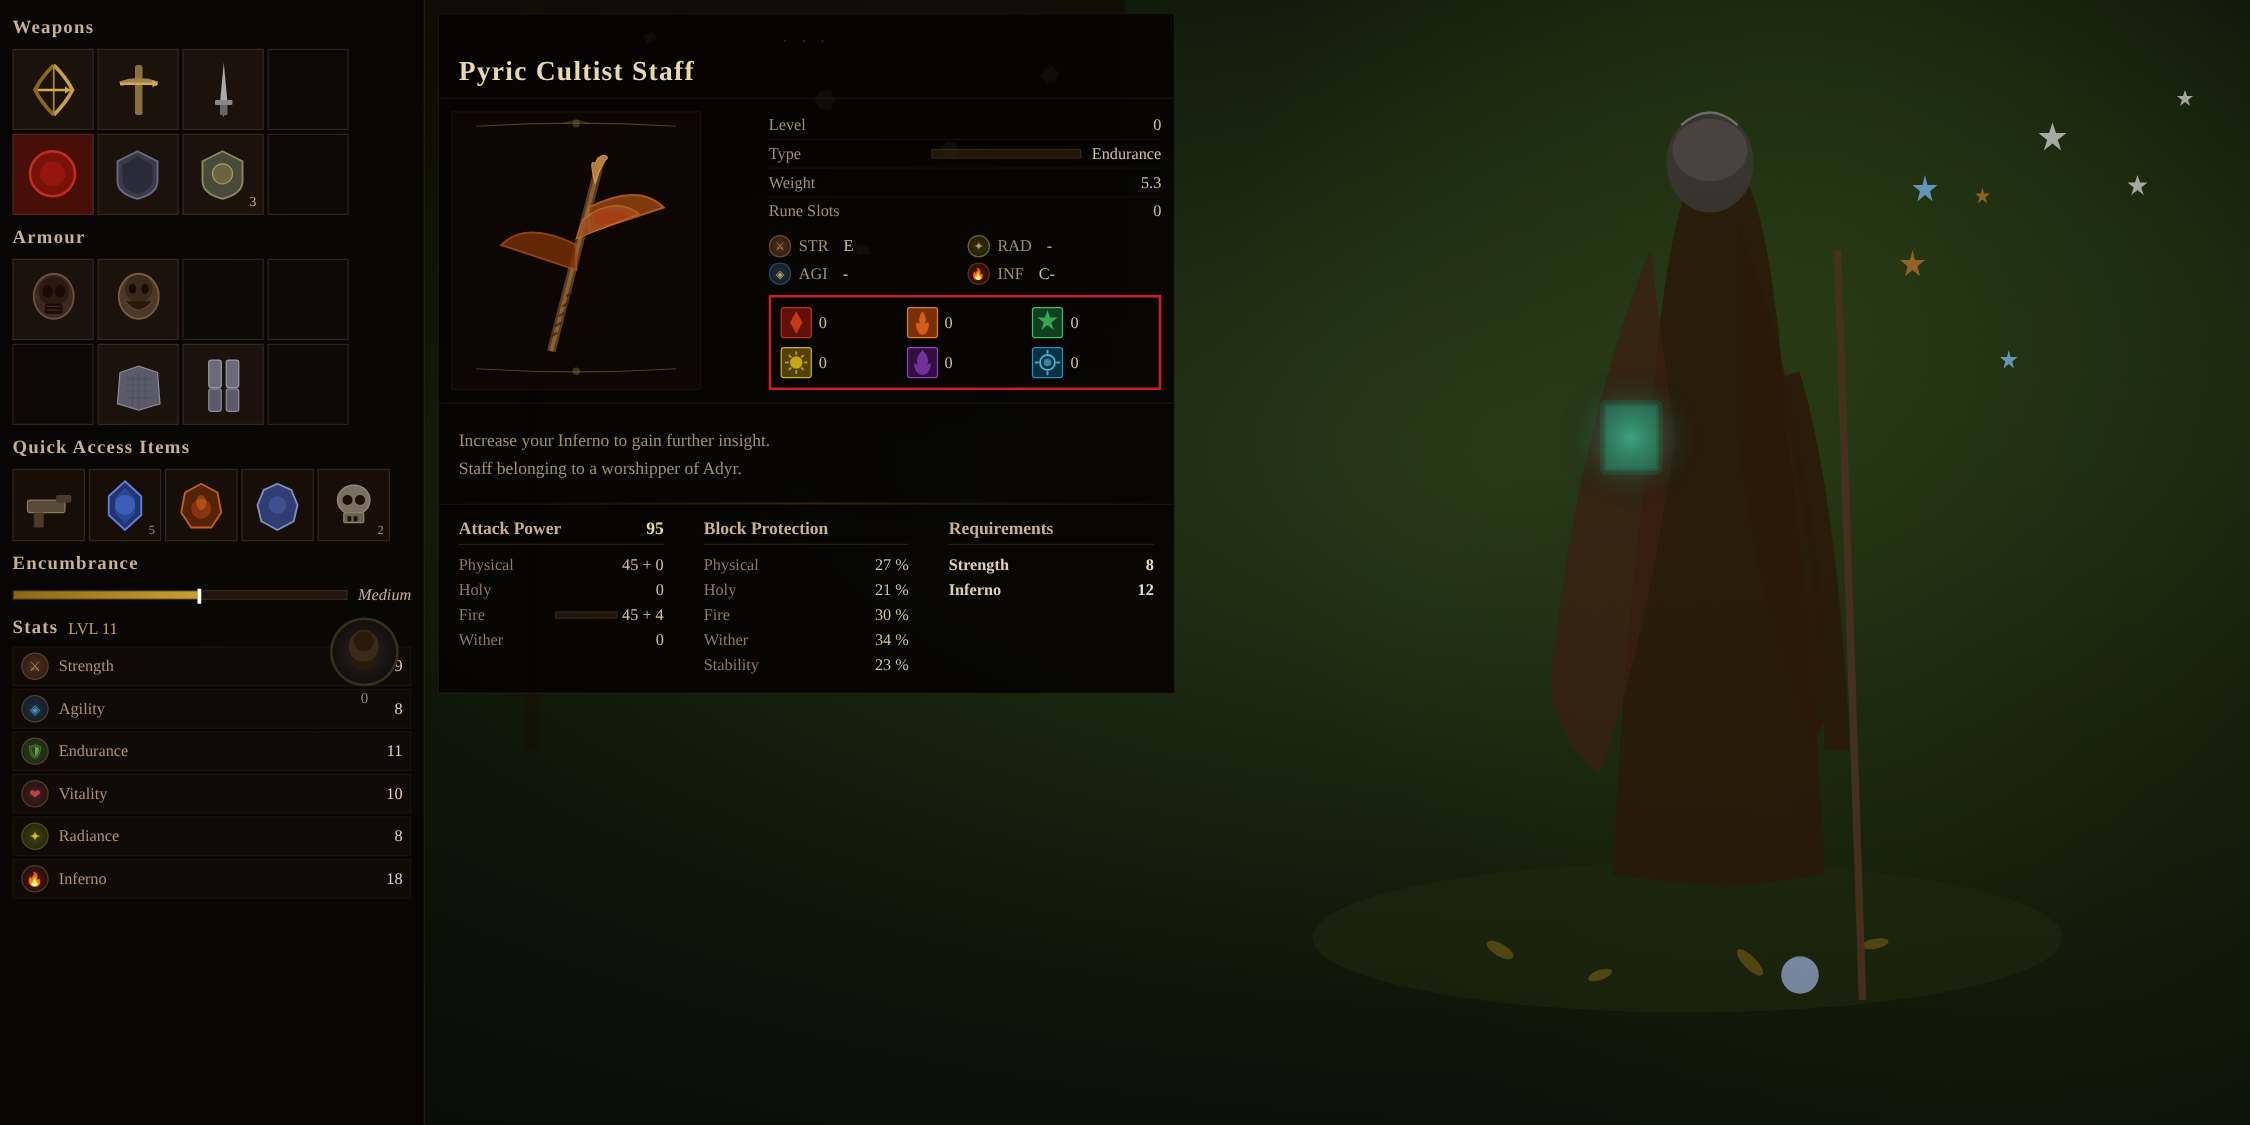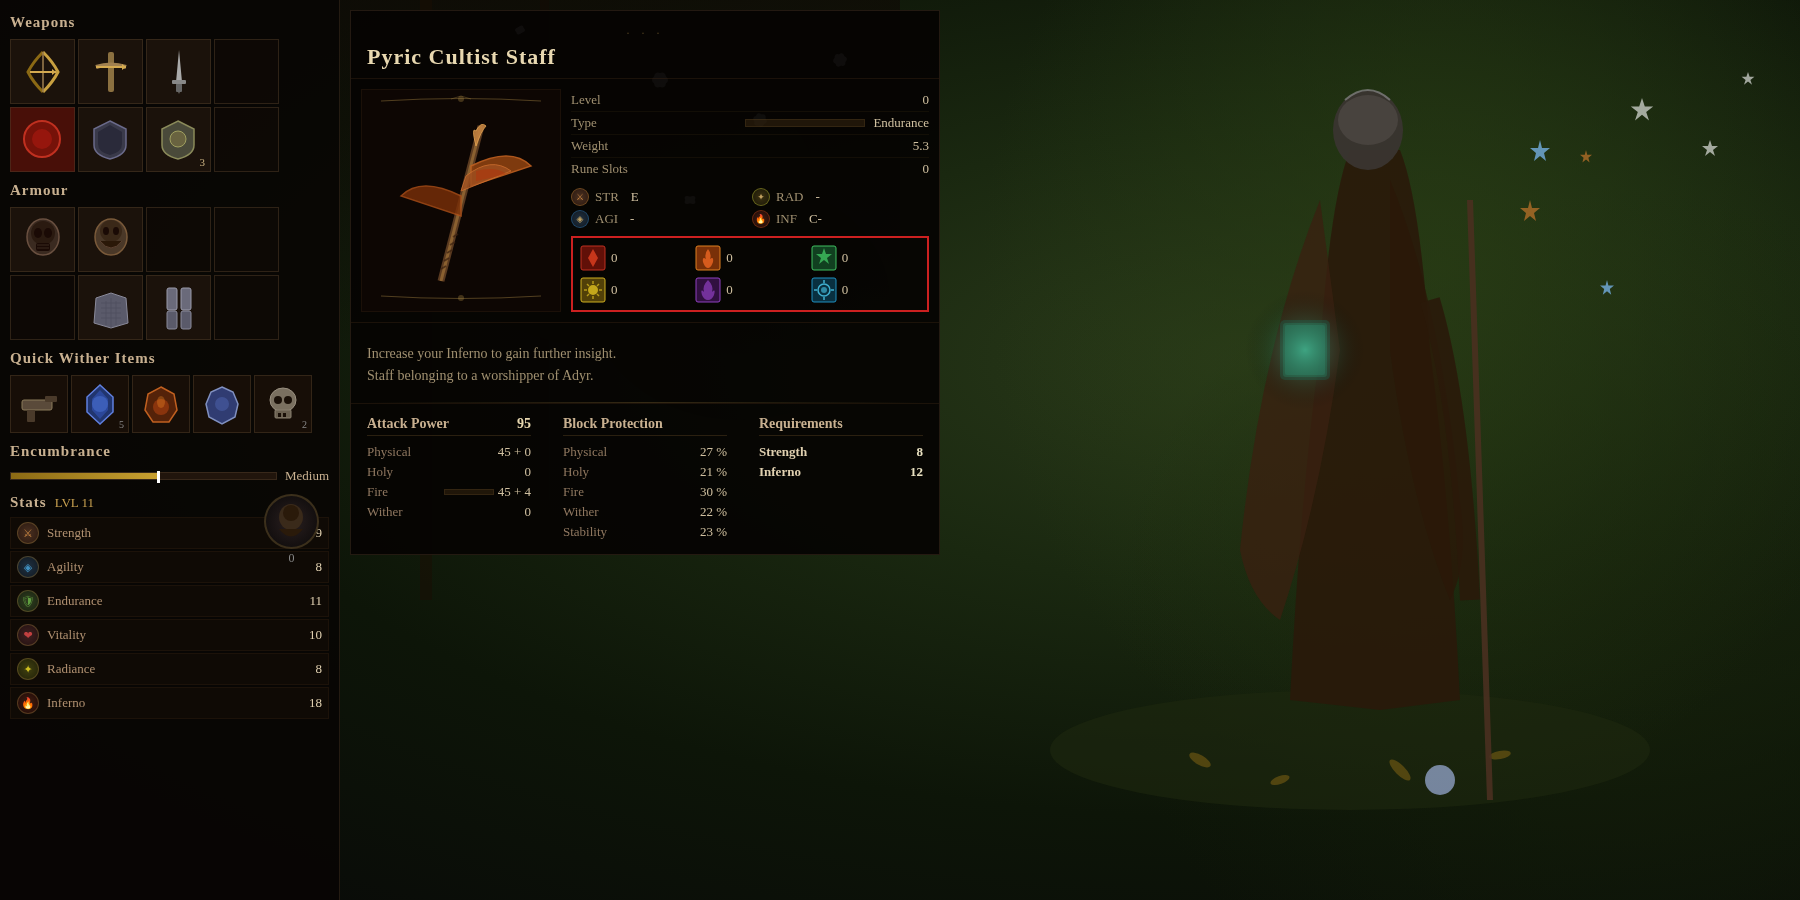--- a/index.html
+++ b/index.html
@@ -130,20 +130,21 @@
     
     .encumbrance-section {
       margin-bottom: 10px;
     }
 
     .encumbrance-bar-container {
       display: flex;
       align-items: center;
       gap: 8px;
       margin-top: 4px;
+      font-style: italic;
     }
 
     .enc-bar {
       flex: 1;
       height: 8px;
       background: rgba(40,25,15,0.8);
       border: 1px solid rgba(80,60,40,0.5);
       position: relative;
     }
 
@@ -254,20 +255,21 @@
       background: rgba(15,8,4,0.8);
       border: 1px solid rgba(60,40,20,0.3);
       display: flex;
       align-items: center;
       justify-content: center;
       overflow: hidden;
     }
 
     .item-stats-area {
       flex: 1;
+      margin-left: 44px;
     }
 
     .stat-line {
       display: flex;
       justify-content: space-between;
       align-items: center;
       padding: 3px 0;
       border-bottom: 1px solid rgba(50,35,15,0.3);
       font-size: 13px;
     }
@@ -641,21 +643,21 @@
 
         <rect x="13" y="5" width="10" height="22" rx="2" fill="#6a6a7a" stroke="#9a9aaa" stroke-width="1"></rect>
         <rect x="27" y="5" width="10" height="22" rx="2" fill="#6a6a7a" stroke="#9a9aaa" stroke-width="1"></rect>
         <rect x="13" y="28" width="10" height="18" rx="2" fill="#5a5a6a" stroke="#8a8a9a" stroke-width="1"></rect>
         <rect x="27" y="28" width="10" height="18" rx="2" fill="#5a5a6a" stroke="#8a8a9a" stroke-width="1"></rect>
       </svg>
     </div>
     <div class="inv-slot empty"></div>
   </div>
 
-  <div class="section-header">Quick Wither Items</div>
+  <div class="section-header">Quick Access Items</div>
   <div class="quick-access-grid">
     <div class="quick-slot">
       <svg width="45" height="45" viewBox="0 0 45 45">
         <rect x="5" y="18" width="30" height="10" rx="2" fill="#5a4a3a" stroke="#8a7a5a" stroke-width="1"></rect>
         <rect x="28" y="14" width="12" height="6" rx="1" fill="#4a3a2a"></rect>
         <rect x="10" y="28" width="8" height="12" rx="1" fill="#4a3a2a"></rect>
       </svg>
     </div>
     <div class="quick-slot">
       <svg width="45" height="45" viewBox="0 0 45 45">
@@ -1005,21 +1007,21 @@
       <div class="bottom-stat-row">
         <span class="bs-label">Holy</span>
         <span class="bs-value">21 %</span>
       </div>
       <div class="bottom-stat-row">
         <span class="bs-label">Fire</span>
         <span class="bs-value">30 %</span>
       </div>
       <div class="bottom-stat-row">
         <span class="bs-label">Wither</span>
-        <span class="bs-value">22 %</span>
+        <span class="bs-value">34 %</span>
       </div>
       <div class="bottom-stat-row">
         <span class="bs-label">Stability</span>
         <span class="bs-value">23 %</span>
       </div>
     </div>
 
     <div>
       <div class="bottom-col-header">Requirements</div>
       <div class="bottom-stat-row">

